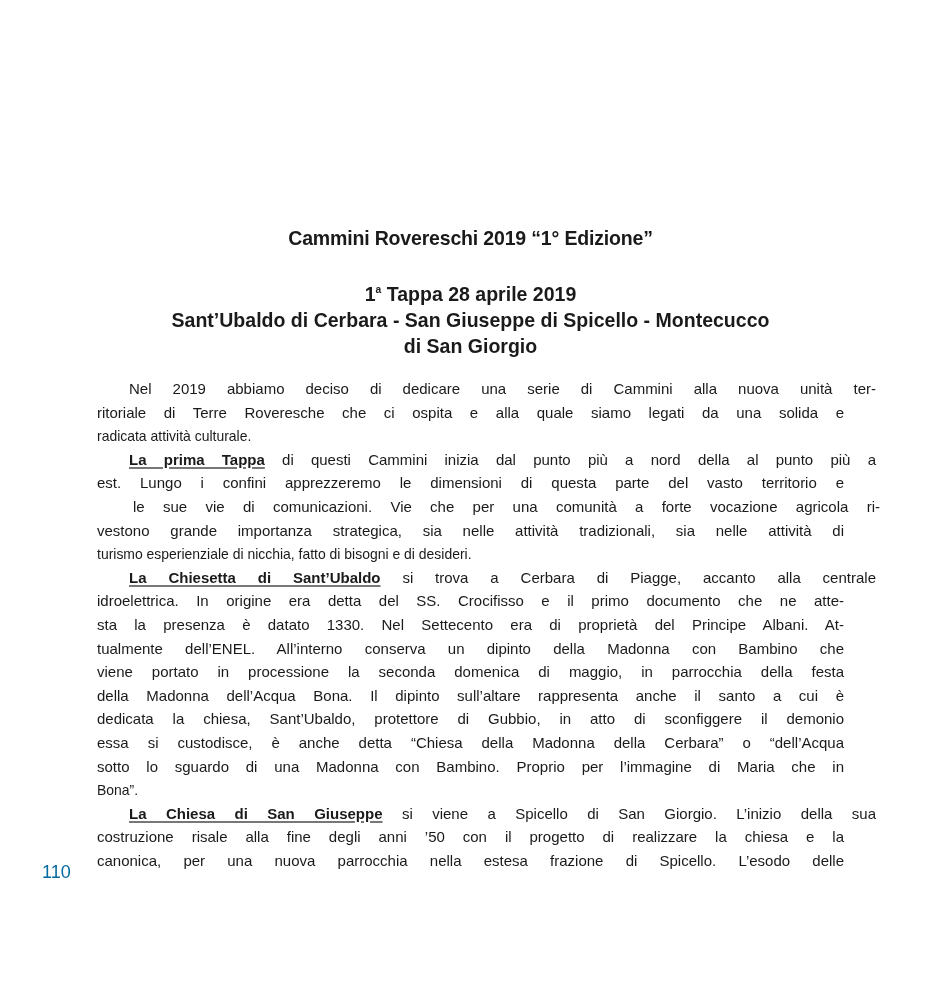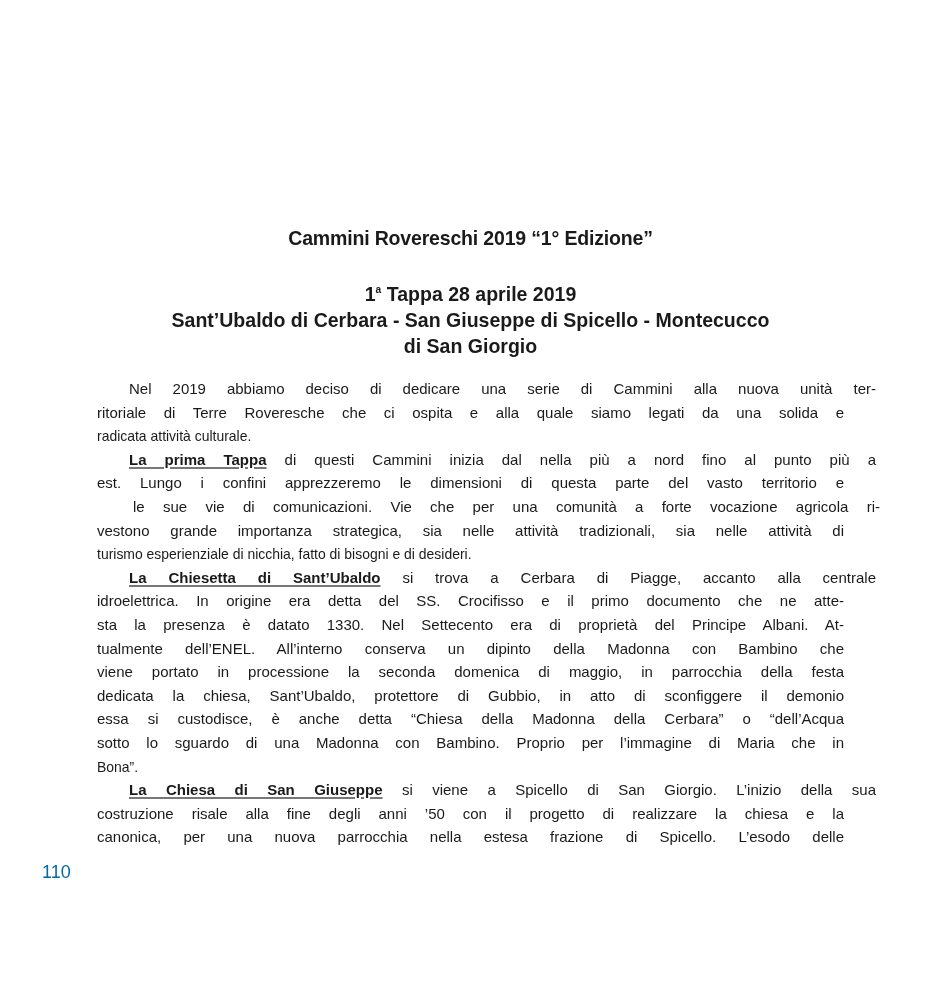--- a/index.html
+++ b/index.html
@@ -107,33 +107,34 @@
 
   <div class="body-text">
 
     <div class="para" style="text-indent:0">
       <span class="line first" style="display: block; width: 747px;">Nel 2019 abbiamo deciso di dedicare una serie di Cammini alla nuova unità ter-</span>
       <span class="line" style="display: block; width: 747px;">ritoriale di Terre Roveresche che ci ospita e alla quale siamo legati da una solida e</span>
       <span class="line last" style="display: block; width: auto; transform: scaleX(0.93);">radicata attività culturale.</span>
     </div>
 
     <div class="para" style="text-indent:0">
-      <span class="line first" style="display: block; width: 747px;"><span class="lead">La prima Tappa</span><span> di questi Cammini inizia dal nella più a nord fino al punto più a</span></span>
+      <span class="line first" style="display: block; width: 747px;"><span class="lead">La prima Tappa</span><span> di questi Cammini inizia dal punto più a nord della al punto più a</span></span>
       <span class="line" style="display: block; width: 747px;">est. Lungo i confini apprezzeremo le dimensioni di questa parte del vasto territorio e</span>
       <span class="line" style="display: block; width: 747px; margin-left: 36px;">le sue vie di comunicazioni. Vie che per una comunità a forte vocazione agricola ri-</span>
       <span class="line" style="display: block; width: 747px;">vestono grande importanza strategica, sia nelle attività tradizionali, sia nelle attività di</span>
       <span class="line last" style="display: block; width: auto; transform: scaleX(0.93);">turismo esperienziale di nicchia, fatto di bisogni e di desideri.</span>
     </div>
 
     <div class="para" style="text-indent:0">
       <span class="line first" style="display: block; width: 747px;"><span class="lead">La Chiesetta di Sant’Ubaldo</span><span> si trova a Cerbara di Piagge, accanto alla centrale</span></span>
       <span class="line" style="display: block; width: 747px;">idroelettrica. In origine era detta del SS. Crocifisso e il primo documento che ne atte-</span>
       <span class="line" style="display: block; width: 747px;">sta la presenza è datato 1330. Nel Settecento era di proprietà del Principe Albani. At-</span>
       <span class="line" style="display: block; width: 747px;">tualmente dell’ENEL. All’interno conserva un dipinto della Madonna con Bambino che</span>
       <span class="line" style="display: block; width: 747px;">viene portato in processione la seconda domenica di maggio, in parrocchia della festa</span>
+      <span class="line" style="display: block; width: 747px;">della Madonna dell’Acqua Bona. Il dipinto sull’altare rappresenta anche il santo a cui è</span>
       <span class="line" style="display: block; width: 747px;">dedicata la chiesa, Sant’Ubaldo, protettore di Gubbio, in atto di sconfiggere il demonio</span>
       <span class="line" style="display: block; width: 747px;">essa si custodisce, è anche detta “Chiesa della Madonna della Cerbara” o “dell’Acqua</span>
       <span class="line" style="display: block; width: 747px;">sotto lo sguardo di una Madonna con Bambino. Proprio per l’immagine di Maria che in</span>
       <span class="line last" style="display: block; width: auto; transform: scaleX(0.93);">Bona”.</span>
     </div>
 
     <div class="para" style="text-indent:0">
       <span class="line first" style="display: block; width: 747px;"><span class="lead">La Chiesa di San Giuseppe</span><span> si viene a Spicello di San Giorgio. L’inizio della sua</span></span>
       <span class="line" style="display: block; width: 747px;">costruzione risale alla fine degli anni ’50 con il progetto di realizzare la chiesa e la</span>
       <span class="line" style="display: block; width: 747px;">canonica, per una nuova parrocchia nella estesa frazione di Spicello. L’esodo delle</span>

